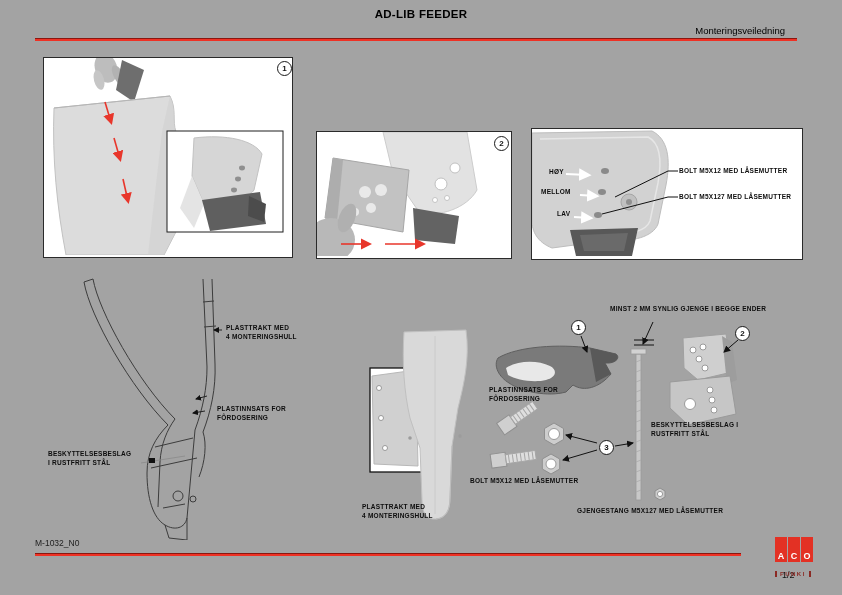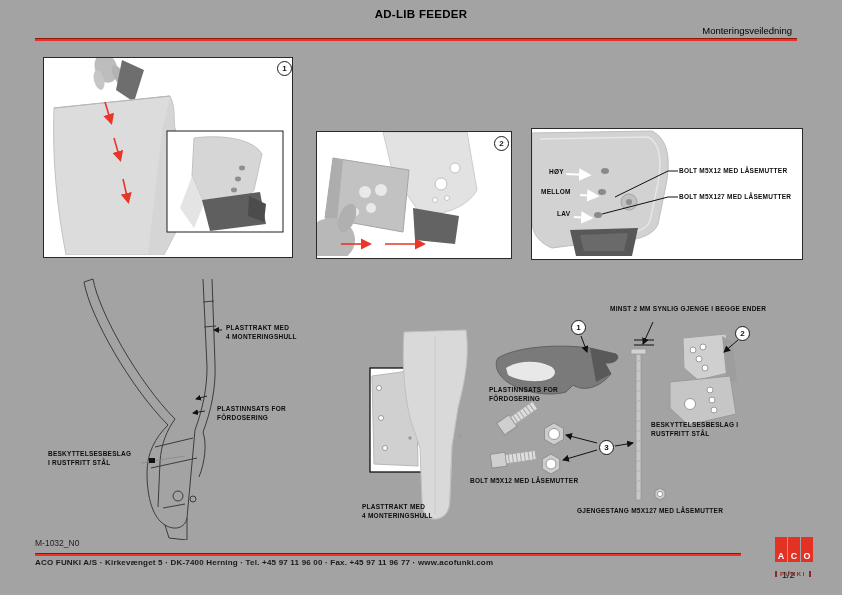--- a/index.html
+++ b/index.html
@@ -1,20 +1,20 @@
 <!DOCTYPE html>
 <html><head>
 <meta charset="utf-8">
 <style>
   html,body{margin:0;padding:0;background:#fff;}
   .page{position:relative;width:842px;height:595px;background:#a3a3a3;overflow:hidden;
         font-family:"Liberation Sans",sans-serif;}
   .title{position:absolute;left:0;right:0;top:8px;text-align:center;
          font:bold 11.5px "Liberation Sans",sans-serif;letter-spacing:.3px;color:#000;}
-  .subtitle{position:absolute;right:50px;top:25px;font:9.5px "Liberation Sans",sans-serif;color:#000;}
+  .subtitle{position:absolute;right:57px;top:25px;font:9.5px "Liberation Sans",sans-serif;color:#000;}
   .rule{position:absolute;height:2px;background:#ee3124;border-top:1px solid #8a1710;}
   .panel{position:absolute;border:1px solid #2a2a2a;background:#fff;}
   .panel svg,.layer svg{position:absolute;left:0;top:0;}
   .layer{position:absolute;}
   .lbl{position:absolute;font:bold 6.5px/1.45 "Liberation Sans",sans-serif;
        letter-spacing:.25px;color:#0d0d0d;white-space:pre-line;}
   .circ{position:absolute;width:13px;height:13px;border:1px solid #1a1a1a;border-radius:50%;
         background:#fff;display:flex;align-items:center;justify-content:center;
         font:bold 8px "Liberation Sans",sans-serif;color:#111;z-index:3;}
   .doc-number{position:absolute;left:35px;top:538px;font:8.5px "Liberation Sans",sans-serif;color:#222;text-align:right;}
@@ -344,21 +344,20 @@
     <div class="lbl" style="left:293px;top:124px;">BESKYTTELSESBESLAG I
 RUSTFRITT STÅL</div>
     <div class="lbl" style="left:112px;top:180px;white-space:nowrap;">BOLT M5X12 MED LÅSEMUTTER</div>
     <div class="lbl" style="left:219px;top:210px;white-space:nowrap;">GJENGESTANG M5X127 MED LÅSEMUTTER</div>
     <div class="lbl" style="left:4px;top:206px;">PLASTTRAKT MED
 4 MONTERINGSHULL</div>
   </div>
 
   <div class="doc-number">M-1032_N0</div>
   <div class="rule" style="left:35px;top:553px;width:706px;"></div>
-  <div class="address">ACO FUNKI A/S · Kirkevænget 5 · DK-7400 Herning · Tel. +45 97 11 96 00 · Fax. +45 97 11 96 77 · www.acofunki.com</div>
   <div class="page-num">1/2</div>
 
   <div class="logo">
     <div class="logo-blocks">
       <div class="logo-block">A</div>
       <div class="logo-block">C</div>
       <div class="logo-block">O</div>
     </div>
     <div class="logo-brand">FUNKI</div>
   </div>

